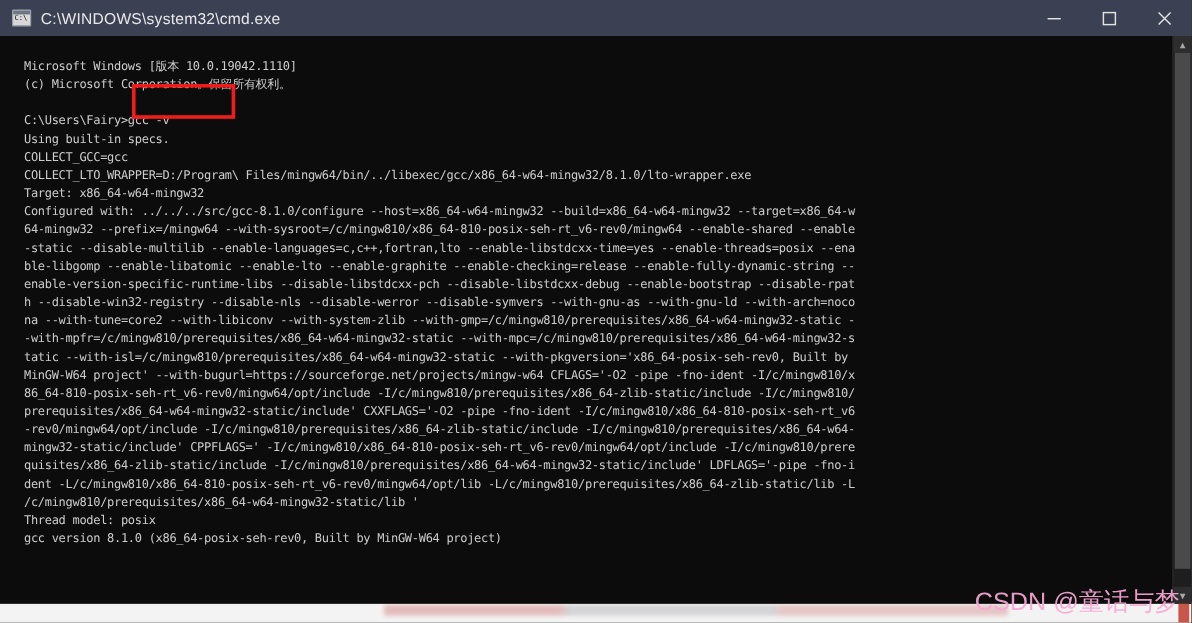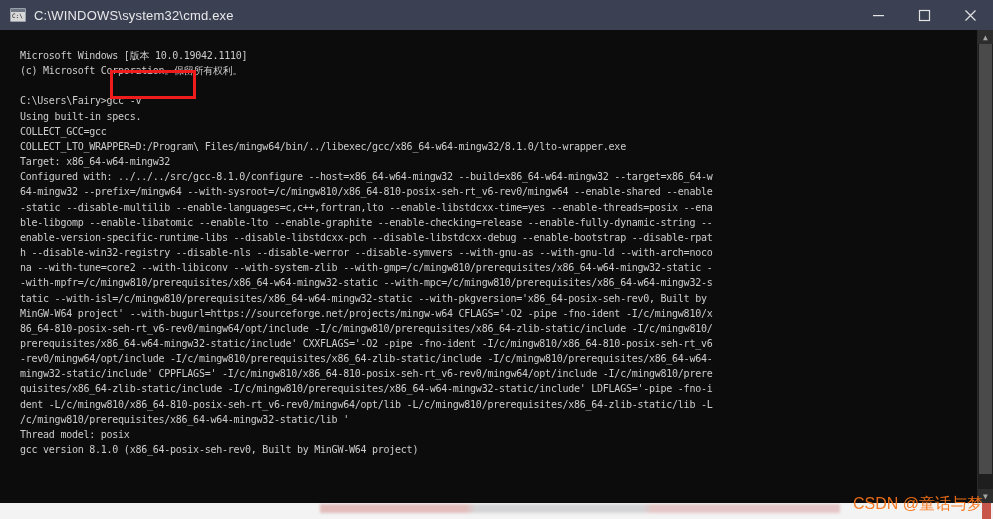--- a/index.html
+++ b/index.html
@@ -210,23 +210,23 @@
     border: 3px solid #f01c1c;
     box-sizing: border-box;
     pointer-events: none;
   }
 
   
   .watermark {
     position: absolute;
     right: 10px;
     bottom: 4px;
-    color: #f97316;
+    color: #f9a8d4;
     font-family: "Liberation Sans", sans-serif;
-    font-size: 16px;
+    font-size: 21px;
     opacity: .92;
     white-space: nowrap;
   }
   .watermark-mark {
     position: absolute;
     right: 2px;
     bottom: 0px;
     width: 9px;
     height: 16px;
     background: #c0392b;

